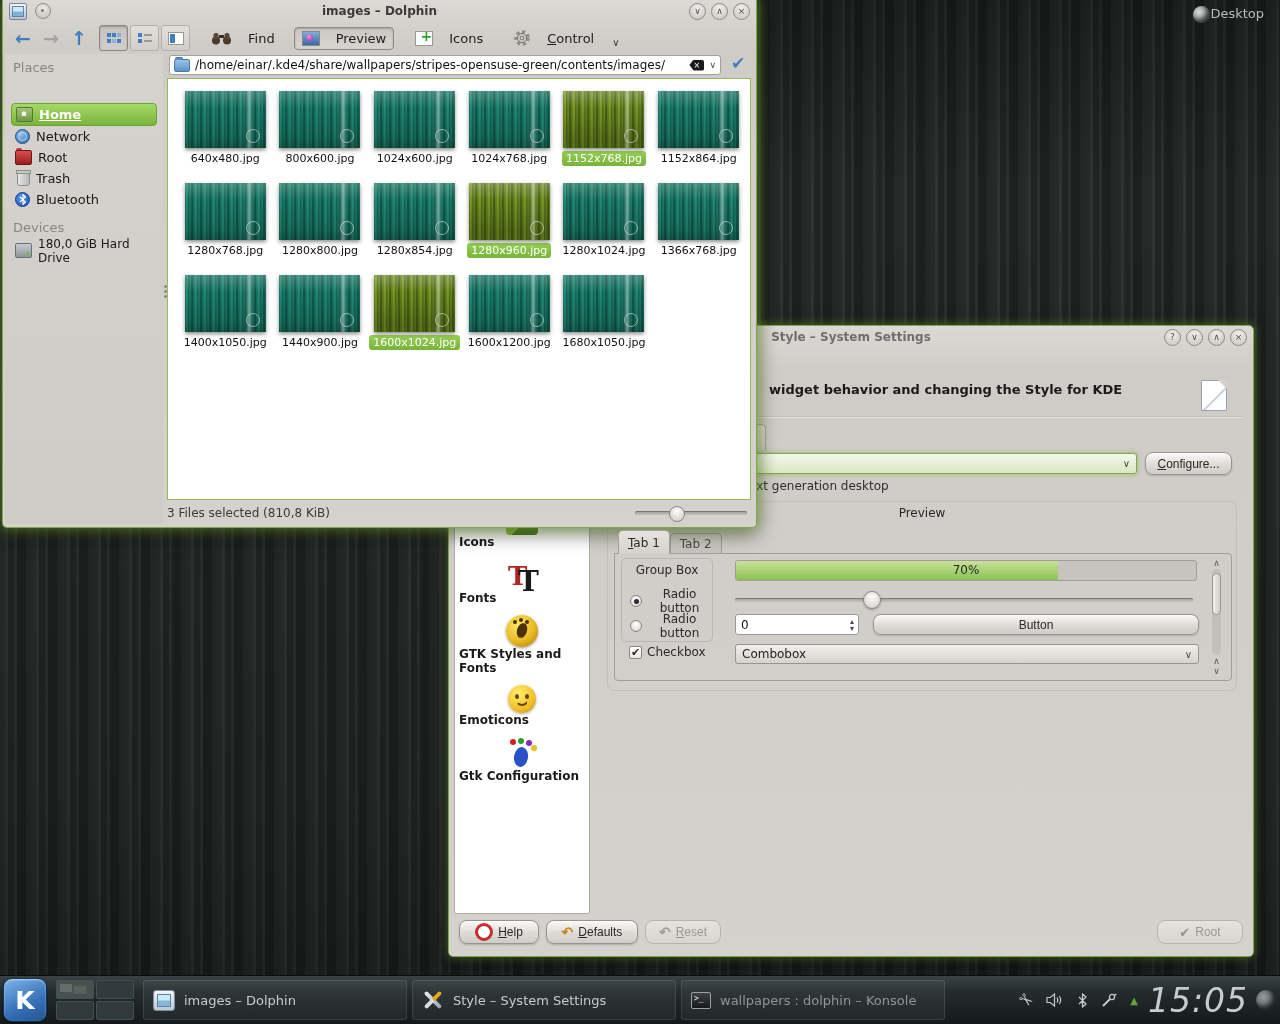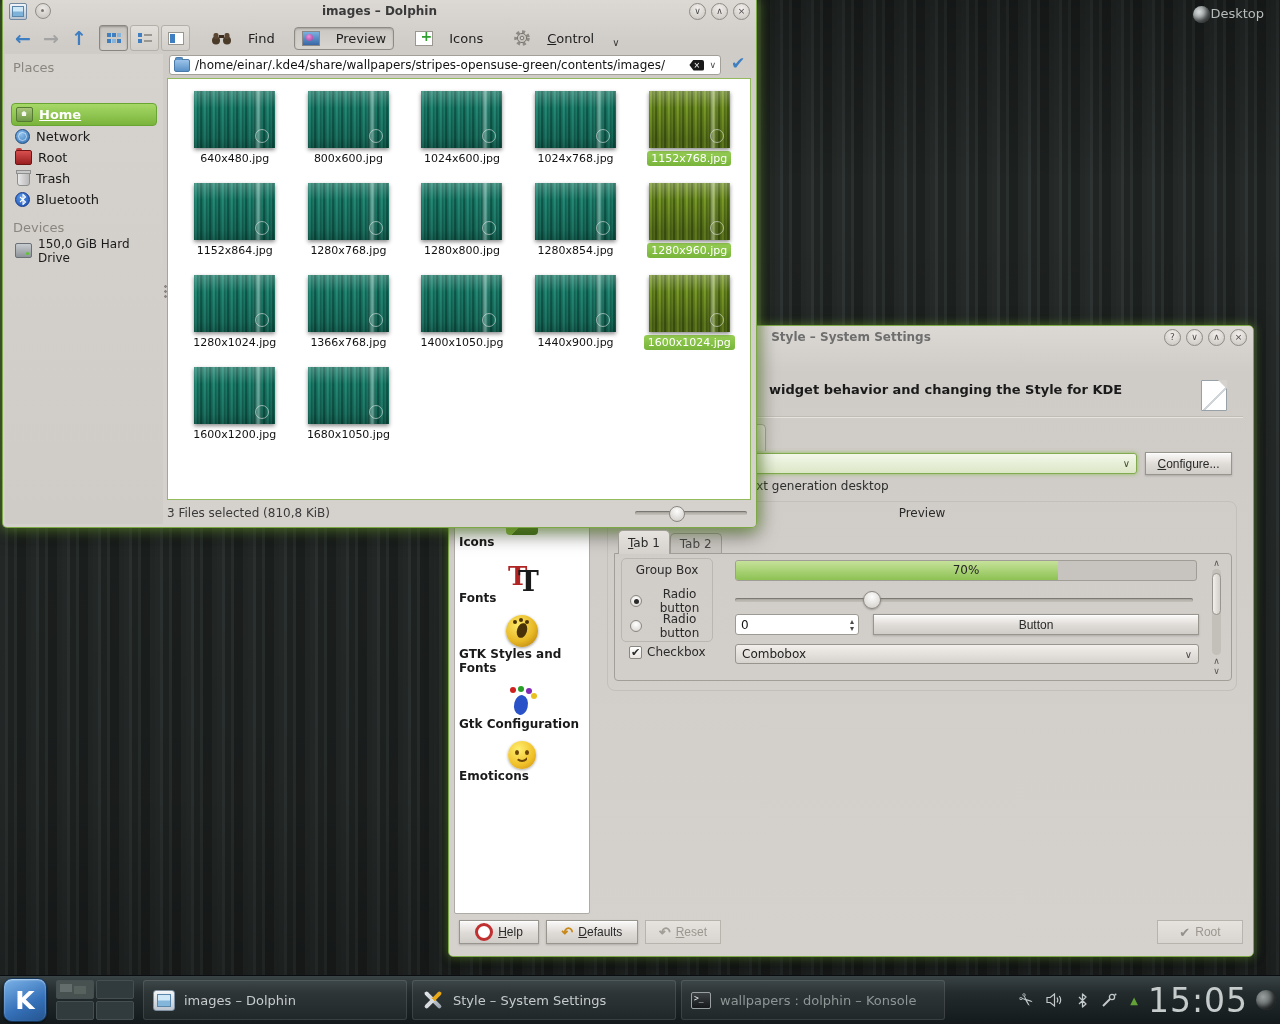--- a/index.html
+++ b/index.html
@@ -16,21 +16,21 @@
   .titlebar .title{position:absolute;left:40px;right:40px;text-align:center;font-weight:bold;font-size:12px;color:#3a3a3a;
     white-space:nowrap;overflow:hidden;}
   .wbtn{width:15px;height:15px;border-radius:50%;flex:0 0 auto;
     background:radial-gradient(circle at 50% 30%,#f2efec,#c7c3be);border:1px solid #8e8a84;
     display:inline-flex;align-items:center;justify-content:center;font-size:9px;line-height:9px;color:#4a4a4a;margin-left:5px;z-index:3;}
   .wbtns{margin-left:auto;display:flex;}
   .acc{display:inline-block;}
   .acc::first-letter{text-decoration:underline;}
   .oxybtn{display:inline-flex;align-items:center;justify-content:center;gap:5px;box-sizing:border-box;
     background:linear-gradient(180deg,#fbfaf9,#dedad6 55%,#d0ccc7);
-    border:1px solid #98948e;border-radius:0;font-size:12px;color:#2a2a2a;
+    border:1px solid #98948e;border-radius:8px;font-size:12px;color:#2a2a2a;
     box-shadow:inset 0 1px 0 rgba(255,255,255,.7), 0 1px 2px rgba(0,0,0,.18);}
   .oxybtn.disabled{color:#9b978f;border-color:#b7b3ad;background:linear-gradient(180deg,#e6e2de,#d8d4d0);box-shadow:none;}
   
   .toolbox{position:absolute;top:6px;right:16px;display:flex;align-items:flex-start;color:#b7bcbc;font-size:13px;}
   .cashew{width:17px;height:17px;border-radius:50%;
     background:radial-gradient(circle at 35% 35%,#d8dcdc,#8a8f8f 55%,#4a4f4f);box-shadow:inset -3px -3px 4px rgba(0,0,0,.55);}
   
   .ss{left:448px;top:325px;width:804px;height:630px;box-shadow:0 0 10px 1px rgba(130,190,60,.42),0 5px 20px rgba(0,0,0,.5);}
   .ss .title{color:#6e6e6e;}
   .ss-sidebar{position:absolute;left:5px;top:28px;width:136px;height:560px;background:#fff;border:1px solid #aeaaa5;border-radius:2px;
@@ -153,21 +153,21 @@
   .pico.trash{width:11px;background:linear-gradient(90deg,#e8e8e8,#b8b8b8);border:1px solid #8e8e8e;border-radius:2px 2px 3px 3px;margin-left:2px;}
   .pico.trash::before{content:"";position:absolute;left:-2px;top:-2px;right:-2px;height:2px;background:#c8c8c8;border:1px solid #8e8e8e;}
   .pico.bt{border-radius:50%;width:13px;background:radial-gradient(circle at 40% 32%,#5a9ae8,#1a4ab0);border:1px solid #123a8a;}
   .pico.hdd{background:linear-gradient(180deg,#c8ccd0,#8e949a);border:1px solid #6a7076;}
   .pico.hdd::after{content:"";position:absolute;right:2px;bottom:2px;width:3px;height:3px;border-radius:50%;background:#58c828;}
   .btsvg{position:absolute;left:3px;top:1px;}
   .splitdots{position:absolute;right:-4px;top:230px;width:3px;height:14px;
     background:radial-gradient(circle,#8a867f 1.2px,transparent 1.5px) 0 0/3px 5px;}
   .fileview{position:absolute;left:164px;top:78px;right:5px;bottom:27px;background:#fff;border:1px solid #93bb5e;box-sizing:border-box;
     padding:12px 4px 0 10px;}
-  .fgrid{display:grid;grid-template-columns:repeat(5,1fr);grid-auto-rows:92px;}
+  .fgrid{display:grid;grid-template-columns:repeat(6,1fr);grid-auto-rows:92px;}
   .fitem{text-align:center;}
   .thumb{width:81px;height:57px;margin:0 auto;position:relative;box-shadow:0 2px 4px rgba(0,0,0,.45);
     background:linear-gradient(180deg,rgba(255,255,255,.22),rgba(255,255,255,0) 30%,rgba(0,0,0,.16) 82%,rgba(0,0,0,.3)),
       repeating-linear-gradient(90deg,#15705f 0px,#27917c 2px,#0e574a 4px,#1f8a73 5px,#0b4a3f 7px,#187a66 9px);}
   .thumb::before{content:"";position:absolute;right:13px;top:0;bottom:0;width:8px;background:linear-gradient(90deg,transparent,rgba(255,255,255,.35) 50%,transparent);}
   .thumb::after{content:"";position:absolute;right:6px;bottom:5px;width:12px;height:12px;border:1px solid rgba(255,255,255,.5);border-radius:50%;}
   .thumb.sel{background:linear-gradient(180deg,rgba(255,255,255,.25),rgba(255,255,255,0) 30%,rgba(0,0,0,.22) 85%),
       repeating-linear-gradient(90deg,#5c7a16 0px,#83a42c 2px,#45600f 4px,#74922a 5px,#3a520c 7px,#6a8a20 9px);}
   .flabel{display:inline-block;font-size:11px;color:#111;margin-top:3px;line-height:15px;padding:0 4px;border-radius:3px;}
   .fitem.sel .flabel{background:linear-gradient(180deg,#98cf56,#77b439);color:#fff;}
@@ -195,21 +195,21 @@
   .cab20::before{content:"";position:absolute;inset:3px;background:linear-gradient(180deg,#cfe8f8 46%,#84b6da 54%);border:1px solid #5a86ac;}
   .xtools{width:22px;height:22px;position:relative;flex:0 0 auto;}
   .xtools .bar{position:absolute;left:0;top:9px;width:22px;height:4px;border-radius:2px;}
   .xtools .b1{background:linear-gradient(90deg,#e8ecf0,#9aa4ae);transform:rotate(45deg);}
   .xtools .b2{background:linear-gradient(90deg,#d8dce0 52%,#e8a818 52%);transform:rotate(-45deg);}
   .kons{width:20px;height:17px;border-radius:2px;background:linear-gradient(180deg,#3c4144,#16181a);border:1px solid #9aa0a2;
     color:#e8eaea;font-family:"DejaVu Sans Mono","Liberation Mono",monospace;font-size:8px;line-height:9px;padding:1px 0 0 2px;box-sizing:border-box;flex:0 0 auto;}
   .tray{margin-left:auto;display:flex;align-items:center;gap:13px;color:#c3c8c8;}
   .scis{font-size:17px;display:inline-block;transform:rotate(40deg);}
   .tri{color:#63a236;font-size:10px;}
-  .clock{font-size:33px;color:#c6cbcb;margin:0 8px 0 10px;letter-spacing:1px;}
+  .clock{font-size:33px;color:#c6cbcb;margin:0 8px 0 10px;letter-spacing:1px;font-style:italic;}
   .panel-cashew{width:20px;height:20px;border-radius:50%;margin-right:4px;flex:0 0 auto;
     background:radial-gradient(circle at 35% 35%,#9aa0a0,#5a6060 55%,#343a3a);box-shadow:inset -3px -3px 4px rgba(0,0,0,.6);}
 </style>
 </head>
 <body>
 
 <div class="screen">
 
   <div class="toolbox">
     <span class="cashew"></span>
@@ -237,26 +237,26 @@
           <span class="t1">T</span>
             <span class="t2">T</span>
         </div>
         <div class="ssi-label">Fonts</div>
       </div>
       <div class="ss-item">
         <div class="ssi-ico gtkstyle-ico"></div>
         <div class="ssi-label">GTK Styles and Fonts</div>
       </div>
       <div class="ss-item">
+        <div class="ssi-ico emot-ico"></div>
+        <div class="ssi-label">Emoticons</div>
+      </div>
+      <div class="ss-item">
         <div class="ssi-ico gtkconf-ico"></div>
         <div class="ssi-label">Gtk Configuration</div>
-      </div>
-      <div class="ss-item">
-        <div class="ssi-ico emot-ico"></div>
-        <div class="ssi-label">Emoticons</div>
       </div>
     </div>
 
     <div class="ss-headline">widget behavior and changing the Style for KDE</div>
     <div class="ss-headicon"></div>
     <div class="ss-sep"></div>
     <div class="ss-partialtab"></div>
 
     <div class="ss-combo">
       <span class="arr">∨</span>
@@ -431,21 +431,21 @@
         <span class="pico bt">
             <svg class="btsvg" width="8" height="11">
               <path d="M1 3 L6.5 8 L4 10.5 V0.5 L6.5 3 L1 8" stroke="#fff" stroke-width="1.1" fill="none"></path>
             </svg>
           </span>
         <span>Bluetooth</span>
       </div>
       <div class="sechead" style="margin-top:10px;">Devices</div>
       <div class="pl-item">
         <span class="pico hdd"></span>
-        <span style="font-size:12px;">150,0 GiB Hard Drive</span>
+        <span style="font-size:12px;">180,0 GiB Hard Drive</span>
       </div>
       <span class="splitdots"></span>
     </div>
 
     <div class="fileview">
       <div class="fgrid">
         <div class="fitem">
             <div class="thumb"></div>
             <div><span class="flabel">640x480.jpg</span></div>
           </div>

